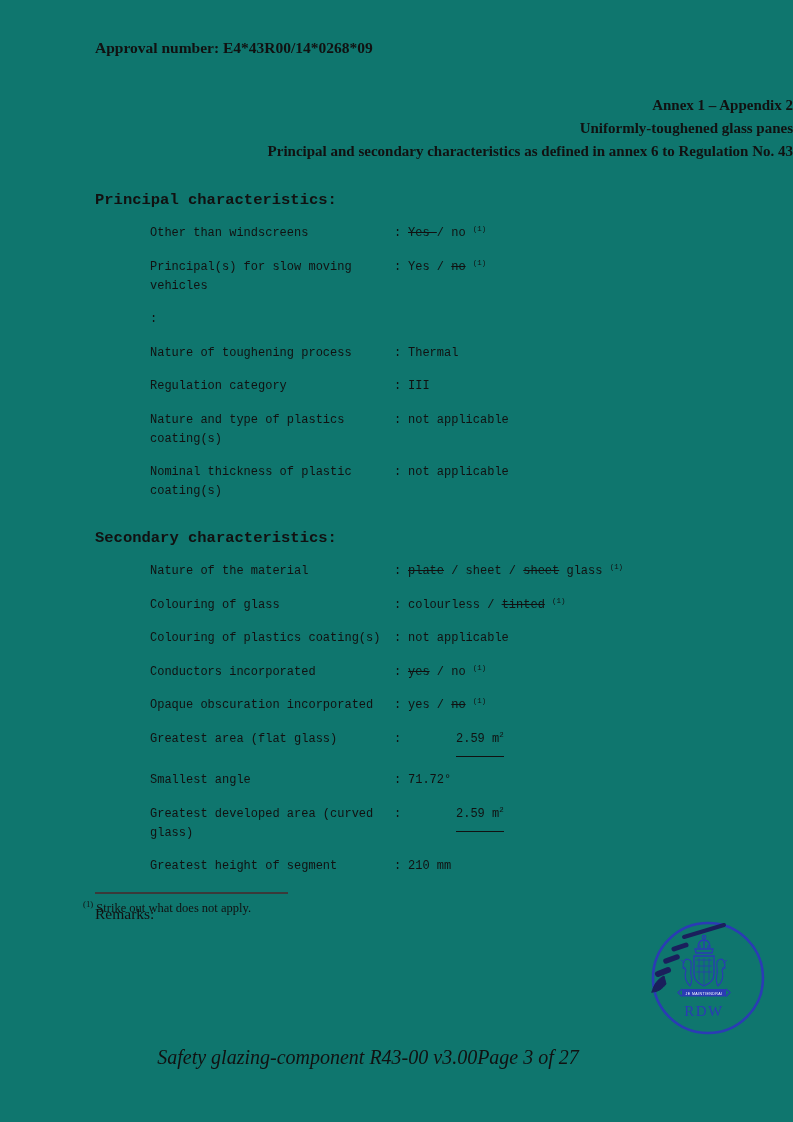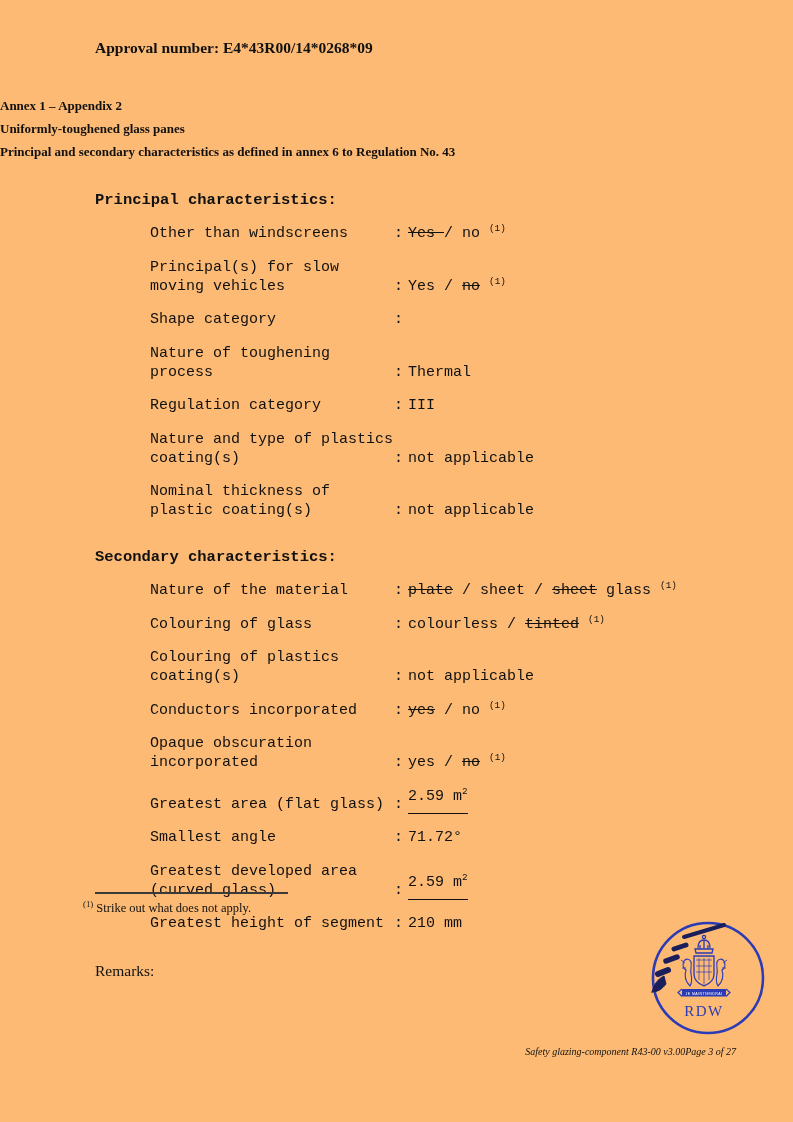--- a/index.html
+++ b/index.html
@@ -1,67 +1,68 @@
 <!DOCTYPE html>
 <html><head>
 <meta charset="utf-8">
 <style>
   html, body { margin: 0; padding: 0; background: #ffffff; }
   .page {
     position: relative;
     width: 793px;
     height: 1122px;
-    background: #fdba74;
+    background: #0f766e;
     font-family: "Liberation Serif", serif;
     color: #111111;
     overflow: hidden;
   }
   .approval {
     margin: 38px 0 0 95px;
     font-weight: bold;
     font-size: 15.5px;
     line-height: 19px;
   }
   .title-block {
     margin-top: 37px;
-    text-align: left;
+    text-align: right;
     font-weight: bold;
-    font-size: 13px;
+    font-size: 15px;
     line-height: 23px;
   }
   .content { margin-left: 95px; margin-right: 50px; font-family: Liberation Mono, monospace; }
   .section-heading {
     font-weight: bold;
     font-size: 15.5px;
     line-height: 19px;
     margin-top: 28px;
     margin-bottom: 14px;
   }
   .row {
     display: flex;
-    align-items: flex-end;
+    align-items: flex-start;
     margin-left: 55px;
     margin-bottom: 14.5px;
-    font-size: 15px;
+    font-size: 12px;
     line-height: 19px;
   }
   .row-label { flex: 0 0 244px; }
   .row-colon { flex: 0 0 10px; }
   .row-value { flex: 1 1 auto; padding-left: 4px; }
   .strike { text-decoration: line-through; }
   .sup {
     vertical-align: super;
     font-size: 0.62em;
     line-height: 0;
   }
   .u-group {
     display: inline-block;
     border-bottom: 1.2px solid #111;
     padding-bottom: 8px;
     line-height: 17px;
+    margin-left: 48px;
   }
   .remarks-heading {
     margin: 28px 0 0 95px;
     font-weight: normal;
     font-size: 15.5px;
     line-height: 19px;
   }
   .footnote-rule {
     position: absolute;
     left: 95px;
@@ -85,23 +86,23 @@
     height: 132px;
   }
   .footer {
     position: absolute;
     left: 0;
     top: 1046px;
     width: 100%;
     box-sizing: border-box;
     padding-right: 57px;
     display: flex;
-    justify-content: flex-end;
+    justify-content: center;
     font-style: italic;
-    font-size: 10px;
+    font-size: 20px;
   }
 </style>
 </head>
 <body>
 
 <div class="page">
 
   <div class="approval">Approval number: E4*43R00/14*0268*09</div>
 
   <div class="title-block">
@@ -120,21 +121,20 @@
     <div class="row-value"><span class="strike">Yes </span><span>/ no </span><span class="sup">(1)</span></div>
   </div>
 
   <div class="row">
     <div class="row-label">Principal(s) for slow moving vehicles</div>
     <div class="row-colon">:</div>
     <div class="row-value"><span>Yes / </span><span class="strike">no</span><span> </span><span class="sup">(1)</span></div>
   </div>
 
   <div class="row">
-    <div class="row-label">Shape category</div>
     <div class="row-colon">:</div>
   </div>
 
   <div class="row">
     <div class="row-label">Nature of toughening process</div>
     <div class="row-colon">:</div>
     <div class="row-value"><span>Thermal</span></div>
   </div>
 
   <div class="row">

